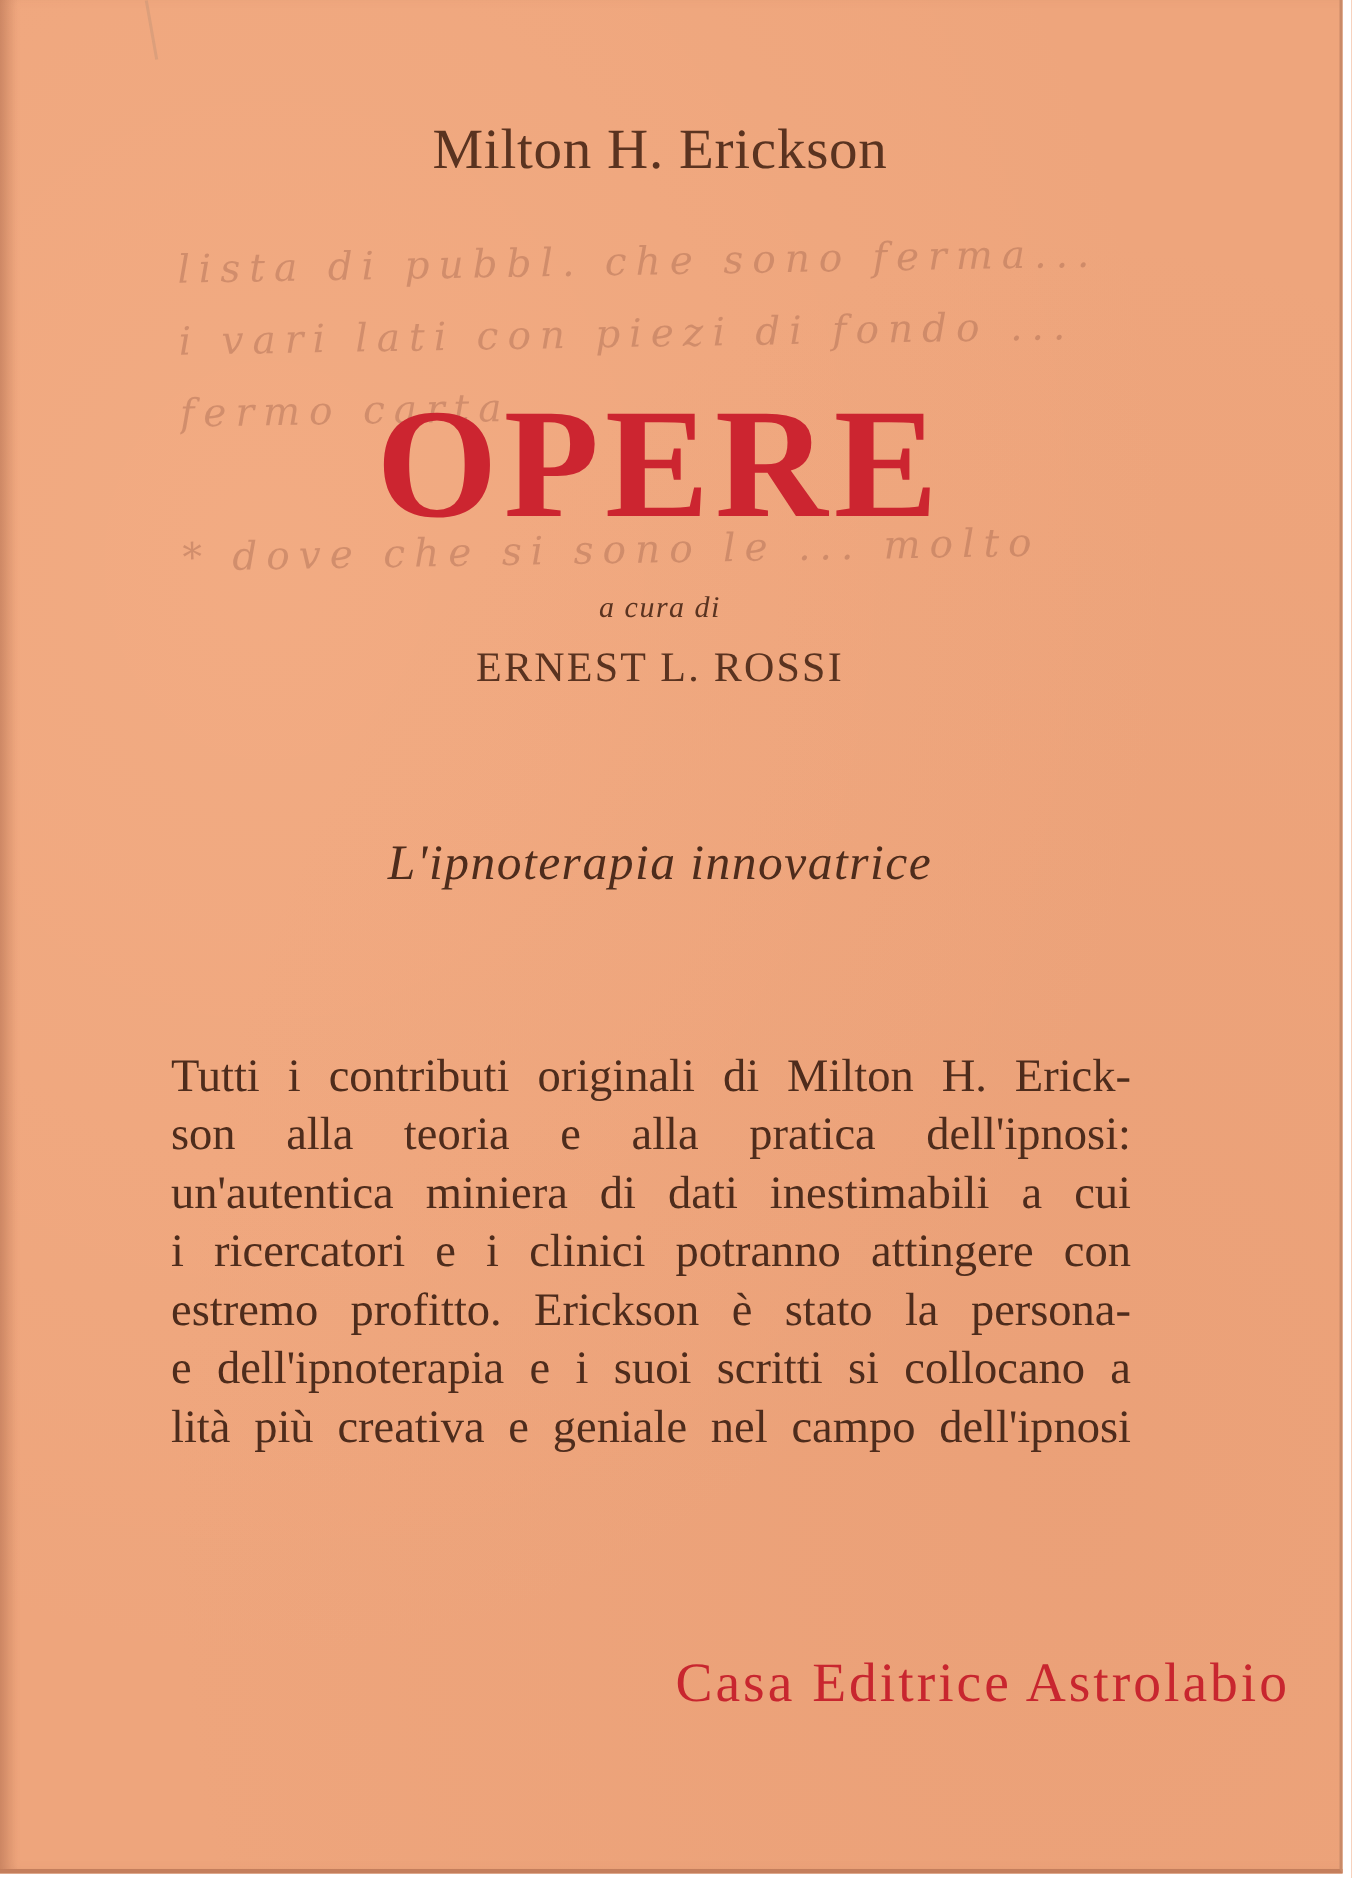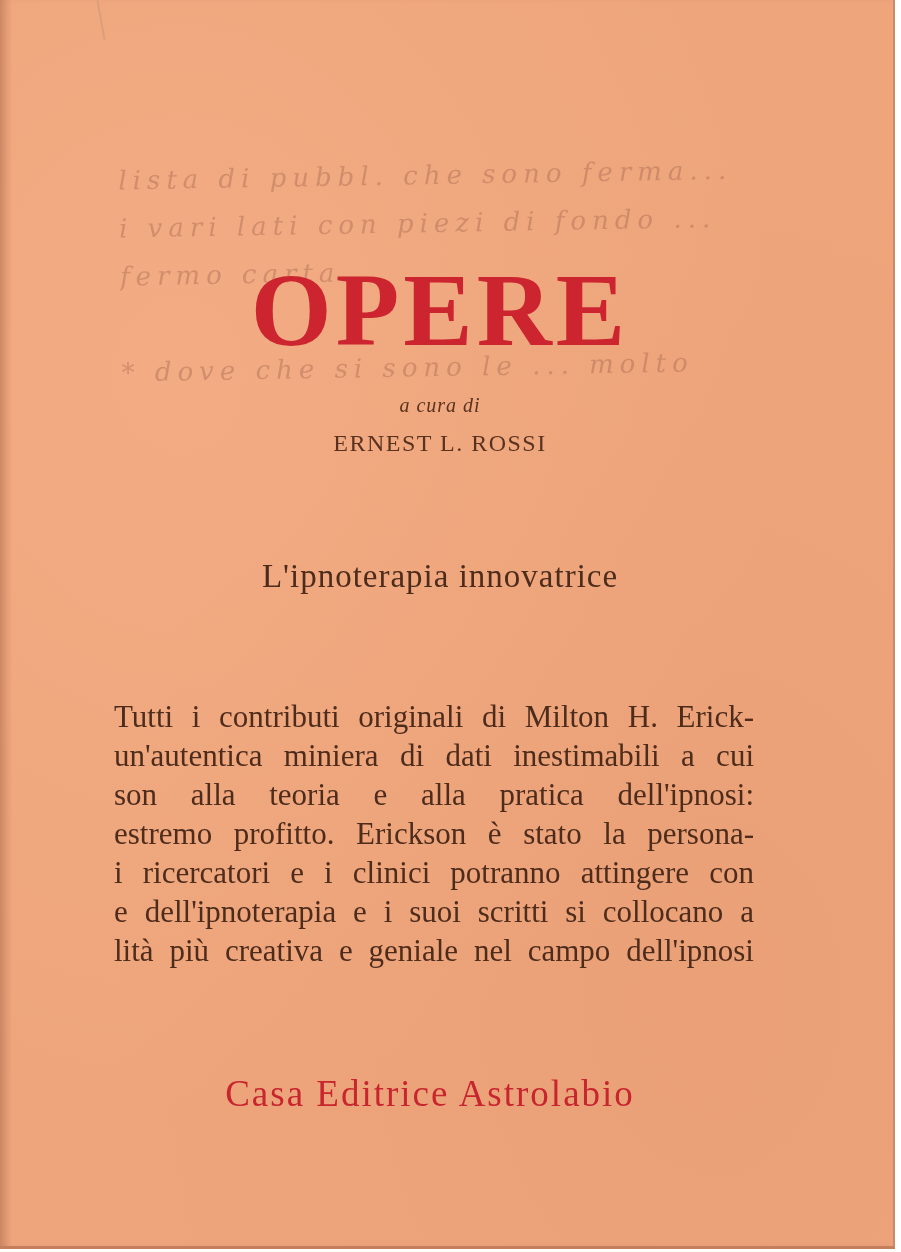--- a/index.html
+++ b/index.html
@@ -38,70 +38,71 @@
   .title {
     position: absolute; top: 258px; left: 0; width: 880px; text-align: center;
     font-size: 104px; color: #cc2530; letter-spacing: 4px; line-height: 1; font-weight: bold;
   }
   .cura {
     position: absolute; top: 394px; left: 0; width: 880px; text-align: center;
     font-size: 20px; font-style: italic; color: #5a3320; letter-spacing: 1px;
   }
   .editor {
     position: absolute; top: 430px; left: 0; width: 880px; text-align: center;
-    font-size: 24px; color: #5a3320; letter-spacing: 1.5px;
+    font-size: 28px; color: #5a3320; letter-spacing: 1.5px;
   }
   .volume {
     position: absolute; top: 476px; left: 0; width: 880px; text-align: center;
     font-size: 21px; color: #5a3320; font-variant: small-caps; letter-spacing: 1px;
   }
   .subtitle {
     position: absolute; top: 558px; left: 0; width: 880px; text-align: center;
-    font-size: 33px; color: #4e2c1c; letter-spacing: 1px;
+    font-size: 33px; font-style: italic; color: #4e2c1c; letter-spacing: 1px;
   }
   .blurb {
     position: absolute; top: 697px; left: 114px; width: 640px;
     font-size: 31px; line-height: 39px; color: #4e2c1c;
     text-align: justify;
   }
   .blurb div { text-align-last: justify; white-space: nowrap; }
   .blurb div.last { text-align-last: justify; }
   .publisher {
-    position: absolute; top: 1072px; left: 0; width: 860px; text-align: center;
+    position: absolute; top: 1101px; left: 0; width: 860px; text-align: right;
     font-size: 37px; color: #c8262f; letter-spacing: 2px;
   }
   .crease {
     position: absolute; left: 100px; top: 0; width: 2px; height: 40px;
     background: rgba(200,150,120,0.5); transform: rotate(-10deg);
   }
 </style>
 </head>
 <body>
 
 <div class="cover">
   <div class="spine-edge"></div>
   <div class="crease"></div>
 
+  <div class="author">Milton H. Erickson</div>
 
   <div class="handwriting">
     <div>lista di pubbl. che sono ferma...</div>
     <div>i vari lati con piezi di fondo ...</div>
     <div>fermo carta</div>
     <div style="margin-top:48px">* dove che si sono le ... molto</div>
   </div>
 
   <div class="title">OPERE</div>
   <div class="cura">a cura di</div>
   <div class="editor">ERNEST L. ROSSI</div>
   <div class="subtitle">L'ipnoterapia innovatrice</div>
 
   <div class="blurb">
     <div>Tutti i contributi originali di Milton H. Erick-</div>
+    <div>son alla teoria e alla pratica dell'ipnosi:</div>
     <div>un'autentica miniera di dati inestimabili a cui</div>
-    <div>son alla teoria e alla pratica dell'ipnosi:</div>
+    <div>i ricercatori e i clinici potranno attingere con</div>
     <div>estremo profitto. Erickson è stato la persona-</div>
-    <div>i ricercatori e i clinici potranno attingere con</div>
     <div>e dell'ipnoterapia e i suoi scritti si collocano a</div>
     <div>lità più creativa e geniale nel campo dell'ipnosi</div>
   </div>
 
   <div class="publisher">Casa Editrice Astrolabio</div>
 </div>
 
 </body></html>

